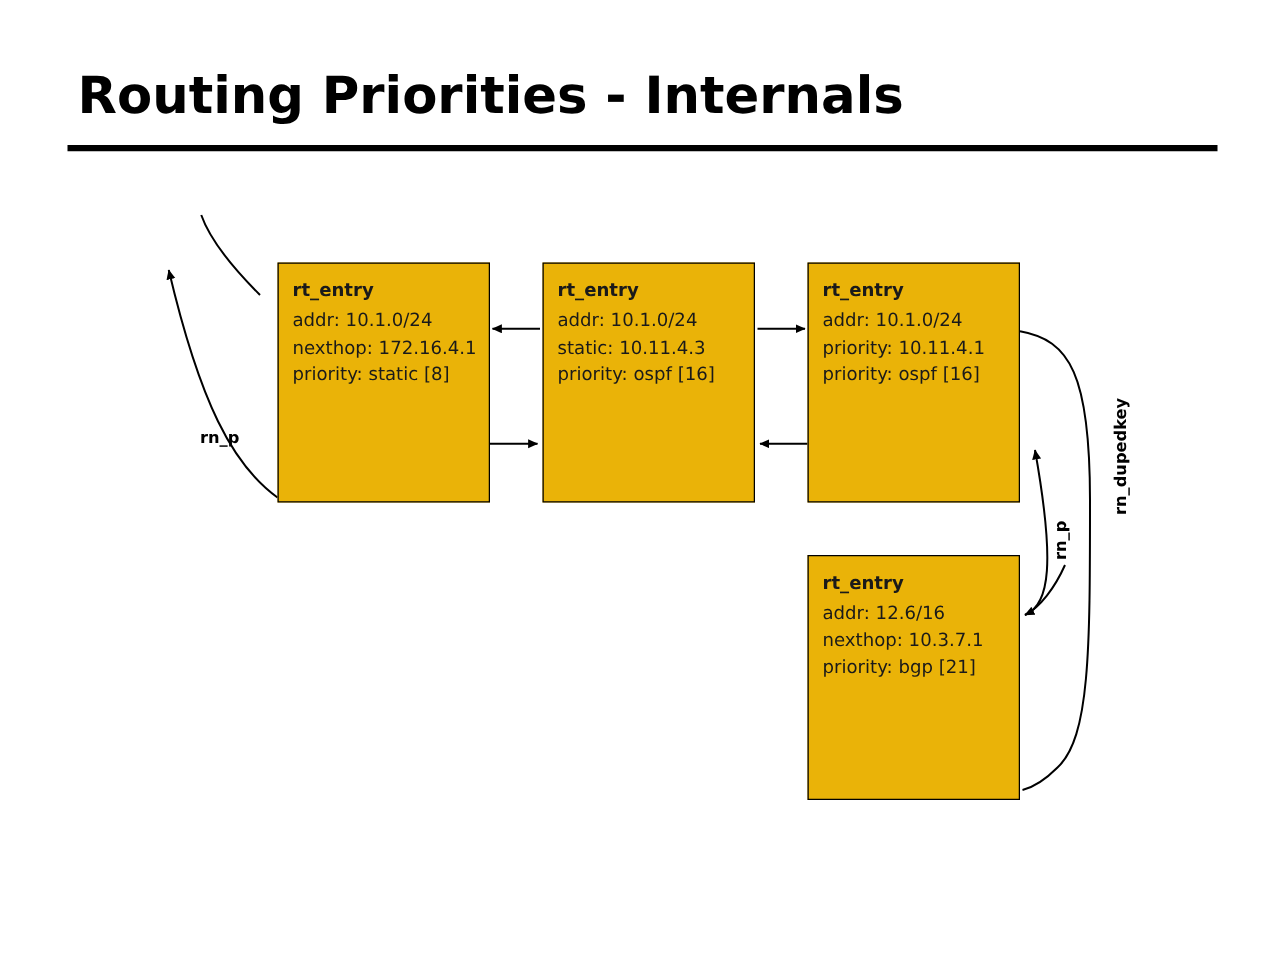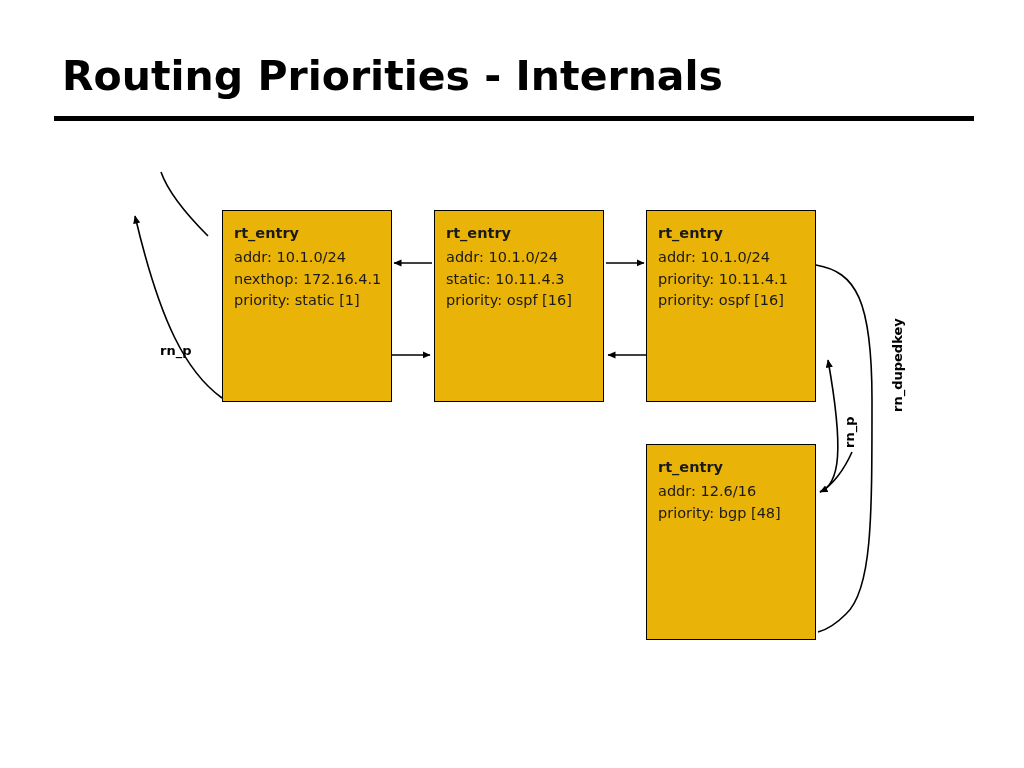--- a/index.html
+++ b/index.html
@@ -108,41 +108,42 @@
 
     <path d="M820,492 C840,484 844,450 828,360" fill="none" stroke="#000000" stroke-width="1.6" marker-end="url(#ah)"></path>
 
     <path d="M852,452 C844,470 832,486 820,492" fill="none" stroke="#000000" stroke-width="1.6" marker-end="url(#ah)"></path>
   </svg>
 
   <div class="node" style="left:222px; top:210px; width:170px; height:192px;">
     <div class="nm">rt_entry</div>
     <div class="fld">addr: 10.1.0/24</div>
     <div class="fld">nexthop: 172.16.4.1</div>
-    <div class="fld">priority: static [1]</div>
+    <div class="fld">priority: static [8]</div>
   </div>
 
   <div class="node" style="left:434px; top:210px; width:170px; height:192px;">
     <div class="nm">rt_entry</div>
     <div class="fld">addr: 10.1.0/24</div>
     <div class="fld">static: 10.11.4.3</div>
     <div class="fld">priority: ospf [16]</div>
   </div>
 
   <div class="node" style="left:646px; top:210px; width:170px; height:192px;">
     <div class="nm">rt_entry</div>
     <div class="fld">addr: 10.1.0/24</div>
     <div class="fld">priority: 10.11.4.1</div>
     <div class="fld">priority: ospf [16]</div>
   </div>
 
   <div class="node" style="left:646px; top:444px; width:170px; height:196px;">
     <div class="nm">rt_entry</div>
     <div class="fld">addr: 12.6/16</div>
-    <div class="fld">priority: bgp [48]</div>
+    <div class="fld">nexthop: 10.3.7.1</div>
+    <div class="fld">priority: bgp [21]</div>
   </div>
 
   <div class="edgelabel" style="left:160px; top:343px;">rn_p</div>
 
   <div class="edgelabel vert" style="left:842px; top:448px;">rn_p</div>
 
   <div class="edgelabel vert" style="left:890px; top:412px;">rn_dupedkey</div>
 
 </div>
 

